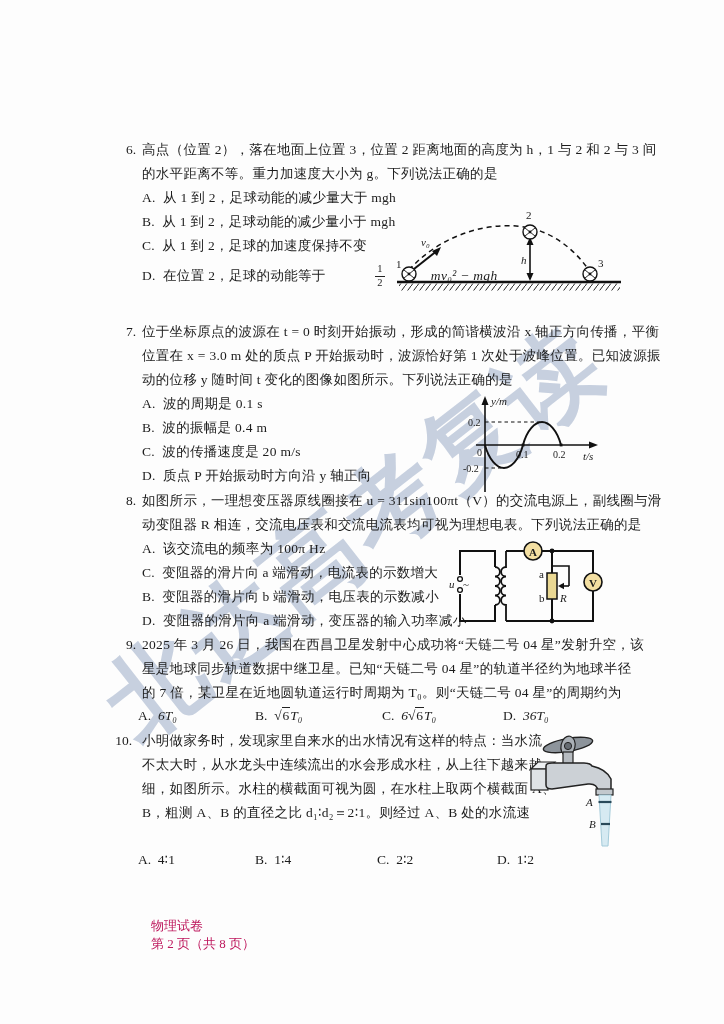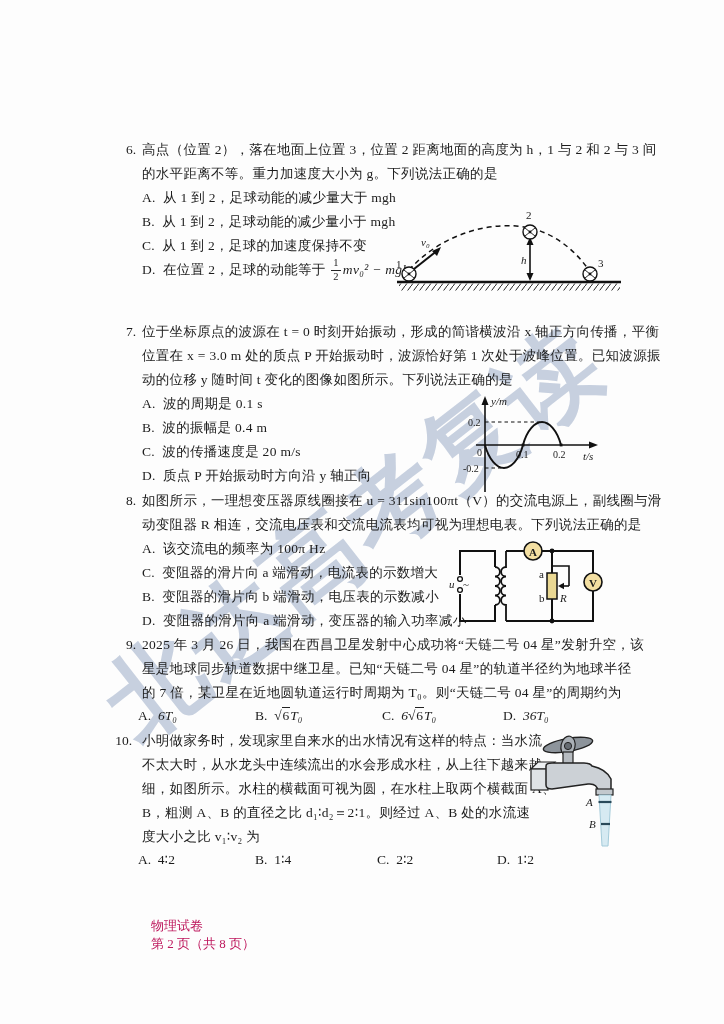--- a/index.html
+++ b/index.html
@@ -9,21 +9,21 @@
   }
   .watermark{
     position:absolute;left:118px;top:670px;height:96px;line-height:96px;
     font-size:96px;font-weight:700;letter-spacing:4px;white-space:nowrap;
     color:rgba(141,158,190,0.48);transform:rotate(-38deg);transform-origin:0 50%;
     pointer-events:none;user-select:none;font-family:"Liberation Serif",serif;
   }
   .qnum{position:absolute;width:28px;text-align:right;font-size:13.5px;line-height:24px;}
   .qblock{position:absolute;left:142px;}
   .line{display:block;height:24px;line-height:24px;font-size:13.5px;white-space:pre;letter-spacing:0.3px;}
-  .line.tall{height:30px;display:flex;align-items:flex-start;}
+  .line.tall{height:30px;display:flex;align-items:flex-end;gap:44px;}
   .frac{display:inline-flex;flex-direction:column;align-items:center;line-height:1;font-size:10.5px;margin:0 2px;vertical-align:middle;}
   .frac .fnum{border-bottom:1px solid #222;padding:0 2px 1px;}
   .frac .fden{padding-top:1px;}
   .optrow{position:absolute;height:26px;}
   .optrow .opt{position:absolute;top:0;height:26px;line-height:26px;font-size:13.5px;white-space:pre;}
   .rad{border-top:1.2px solid #222;padding:0 1px;}
   .rad:empty{display:none;}
   .it{font-style:italic;}
   .footer{position:absolute;left:138px;top:901px;font-size:13px;white-space:pre;color:#be185d;}
   svg{position:absolute;overflow:visible;}
@@ -189,24 +189,23 @@
     <span class="opt" style="left:382px"><span>C.  </span><span class="it">6</span><span>√</span><span class="rad">6</span><span class="it">T₀</span></span>
     <span class="opt" style="left:503px"><span>D.  </span><span class="it">36</span><span></span><span class="it">T₀</span></span>
   </div>
 
   <span class="qnum" style="left:104px;top:729px">10.</span>
   <div class="qblock" style="top:729px">
     <div class="line">小明做家务时，发现家里自来水的出水情况有这样的特点：当水流</div>
     <div class="line">不太大时，从水龙头中连续流出的水会形成水柱，从上往下越来越</div>
     <div class="line">细，如图所示。水柱的横截面可视为圆，在水柱上取两个横截面 A、</div>
     <div class="line">B，粗测 A、B 的直径之比 d₁∶d₂＝2∶1。则经过 A、B 处的水流速</div>
-    <div class="line">度大小之比 v₁∶v₂ 为</div>
   </div>
   <div class="optrow" style="top:847px;left:0;width:724px">
-    <span class="opt" style="left:138px">A.  4∶2</span>
+    <span class="opt" style="left:138px">A.  4∶1</span>
     <span class="opt" style="left:255px">B.  1∶4</span>
     <span class="opt" style="left:377px">C.  2∶2</span>
     <span class="opt" style="left:497px">D.  1∶2</span>
   </div>
 
   <svg style="left:528px;top:733px" width="96" height="118" viewBox="0 0 96 118">
 
     <g>
       <ellipse cx="40" cy="12" rx="25" ry="6.5" fill="#8d949b" stroke="#222" stroke-width="1.4" transform="rotate(-10 40 12)"></ellipse>
       <ellipse cx="40" cy="13" rx="7" ry="10" fill="#aab0b6" stroke="#222" stroke-width="1.2" transform="rotate(12 40 13)"></ellipse>

